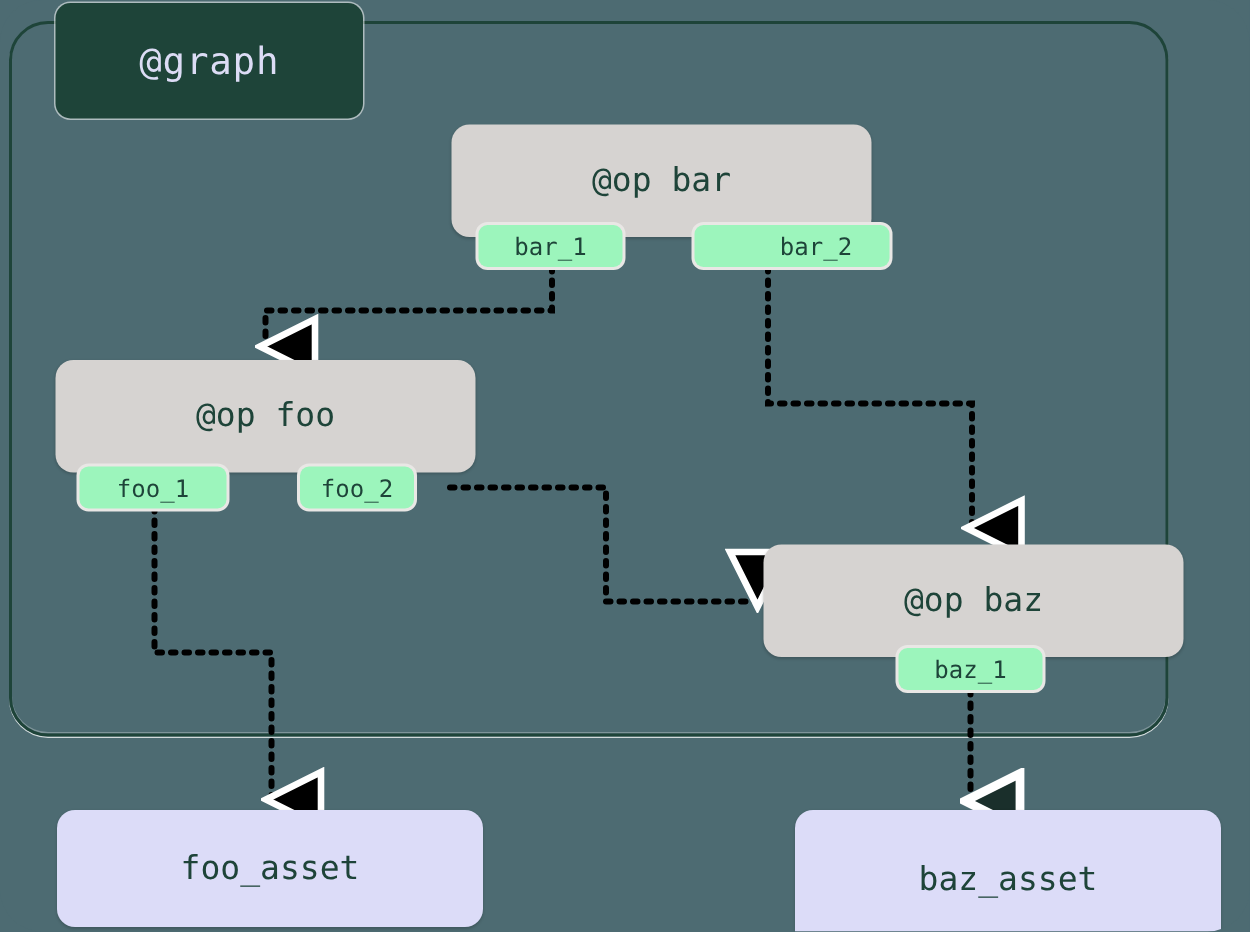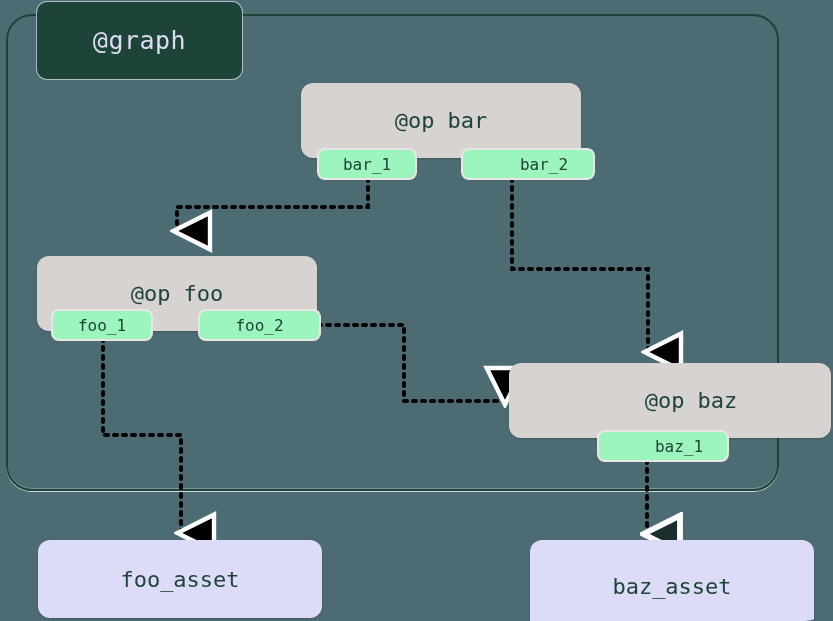--- a/index.html
+++ b/index.html
@@ -119,34 +119,34 @@
   <div class="op-node" style="left:301px; top:83px; width:280px; height:75px;">
     <span>@op bar</span>
   </div>
   <div class="port" style="left:319px; top:150px; width:96px;">
     <span>bar_1</span>
   </div>
   <div class="port" style="left:463px; top:150px; width:98px;padding-left:32px;">
     <span>bar_2</span>
   </div>
 
-  <div class="op-node" style="left:37px; top:240px; width:280px; height:75px;margin-top:16px;">
+  <div class="op-node" style="left:37px; top:240px; width:280px; height:75px;">
     <span>@op foo</span>
   </div>
   <div class="port" style="left:53px; top:311px; width:98px;">
     <span>foo_1</span>
   </div>
-  <div class="port" style="left:200px; top:311px; width:119px;">
+  <div class="port" style="left:200px; top:311px; width:76px;">
     <span>foo_2</span>
   </div>
 
-  <div class="op-node" style="left:509px; top:363px; width:280px; height:75px;padding-left:42px;">
+  <div class="op-node" style="left:509px; top:363px; width:280px; height:75px;">
     <span>@op baz</span>
   </div>
-  <div class="port" style="left:599px; top:432px; width:96px;padding-left:32px;">
+  <div class="port" style="left:599px; top:432px; width:96px;">
     <span>baz_1</span>
   </div>
 
   <div class="asset-node" style="left:38px; top:540px; width:284px; height:78px;">
     <span>foo_asset</span>
   </div>
   <div class="asset-node" style="left:491px; top:540px; width:284px; height:92px;margin-left:39px;">
     <span>baz_asset</span>
   </div>
 

